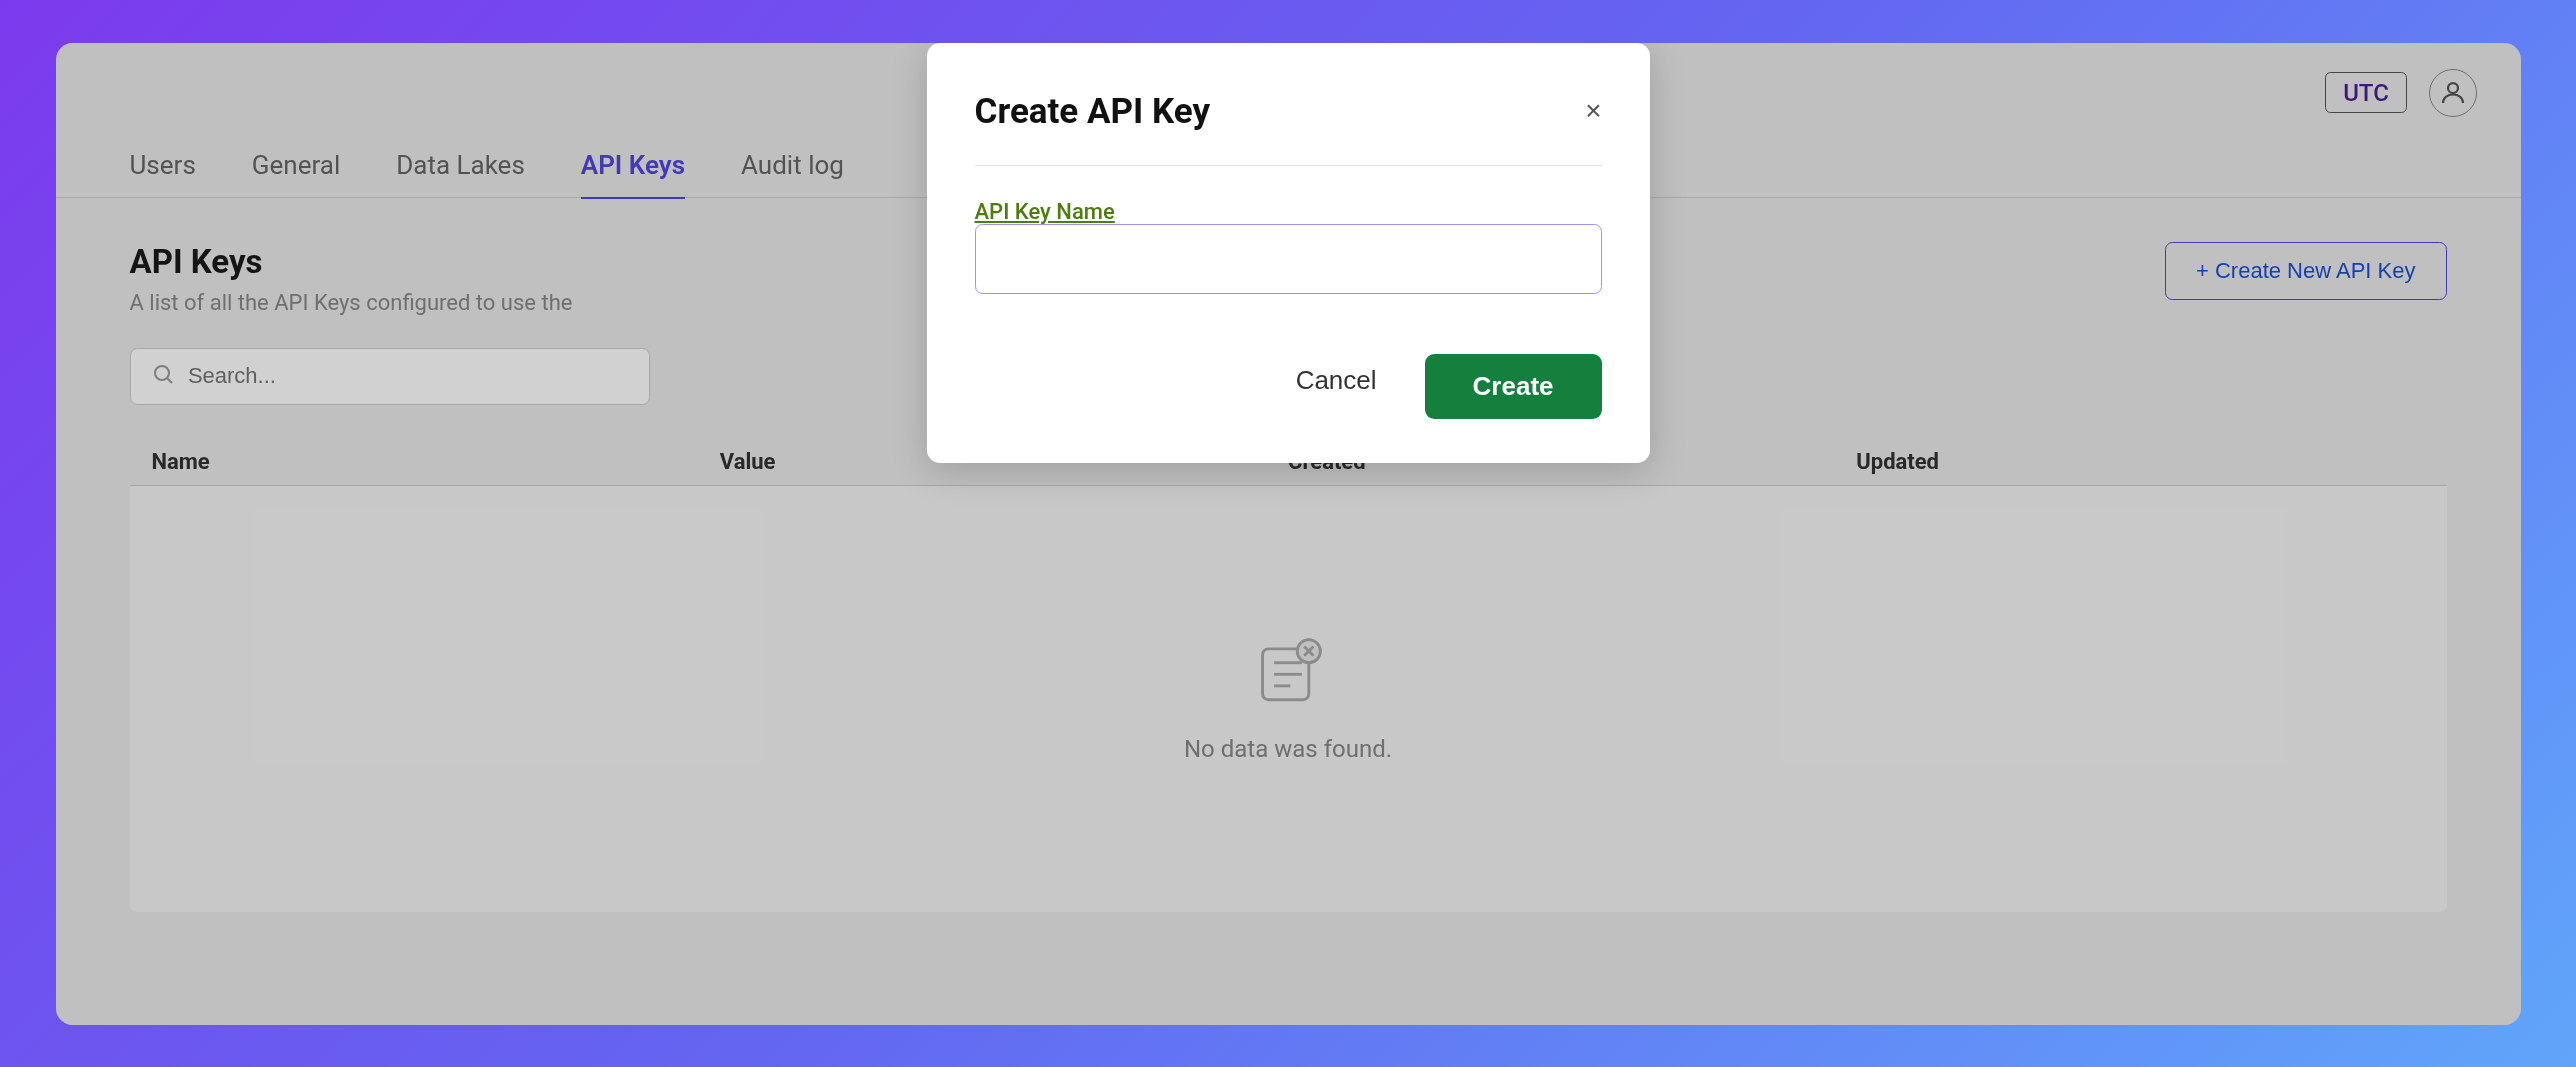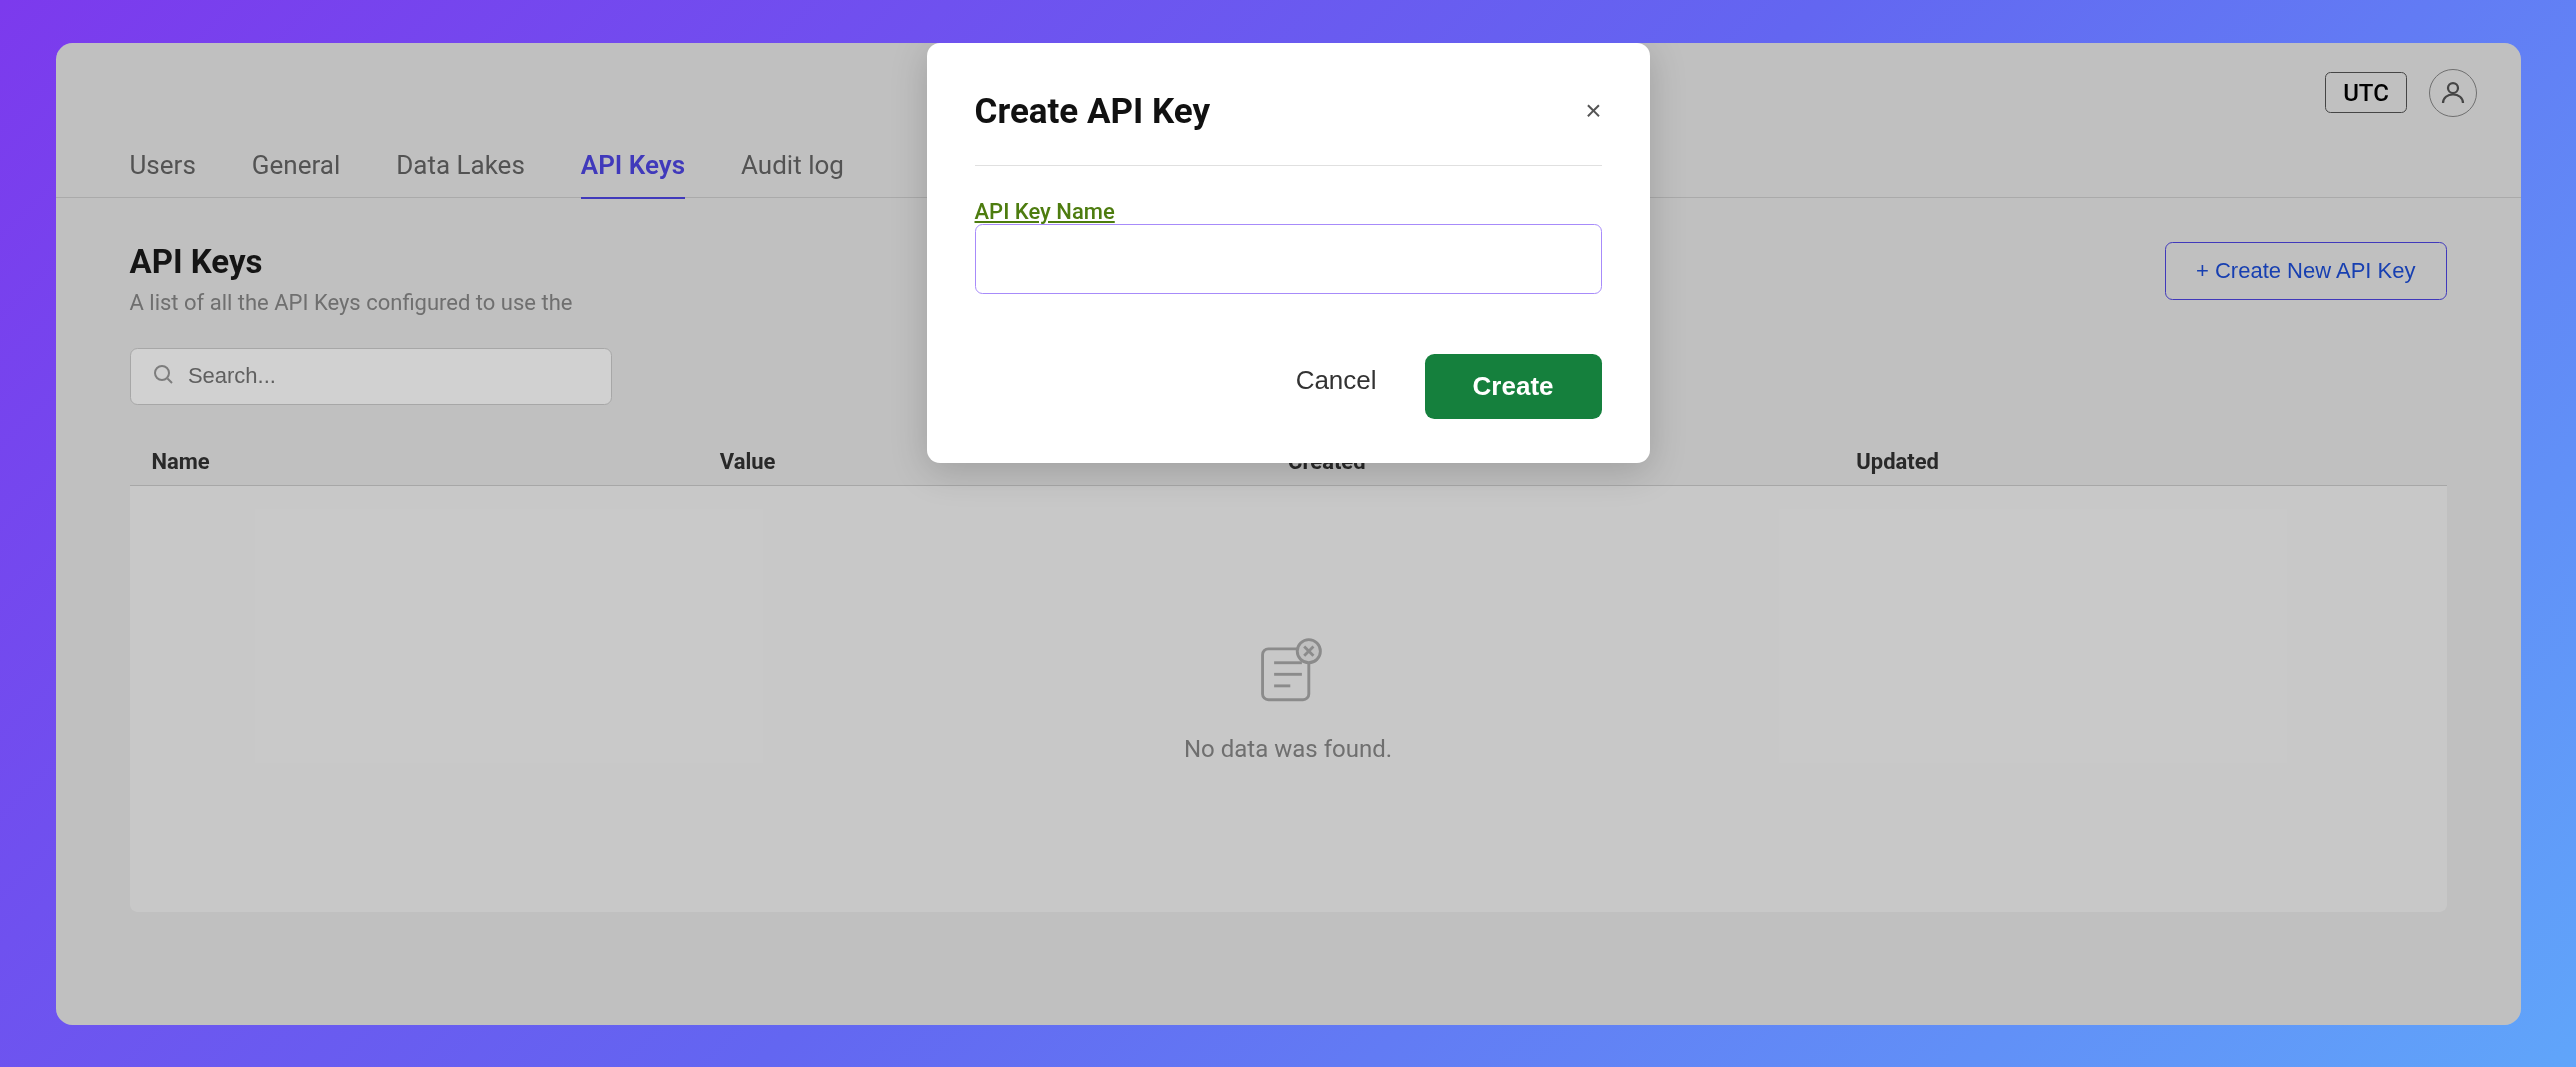--- a/index.html
+++ b/index.html
@@ -30,21 +30,21 @@
       justify-content: flex-end;
       padding: 26px 44px 0 44px;
       gap: 22px;
     }
 
     .utc-badge {
       border: 1.9px solid #555;
       border-radius: 5.6px;
       padding: 5.6px 16.7px;
       font-size: 24px;
-      color: #000000;
+      color: #4c1d95;
       font-weight: 500;
     }
 
     .avatar-icon {
       width: 48px;
       height: 48px;
       border-radius: 50%;
       border: 1.9px solid #888;
       display: flex;
       align-items: center;
@@ -116,21 +116,21 @@
 
     
     .search-container {
       display: flex;
       align-items: center;
       gap: 13px;
       background: #fff;
       border: 1.4px solid #ccc;
       border-radius: 7.4px;
       padding: 13px 20.4px;
-      width: 482px;
+      width: 520px;
       margin-bottom: 33px;
     }
 
     .search-icon {
       color: #999;
       font-size: 22px;
     }
 
     .search-input {
       border: none;

